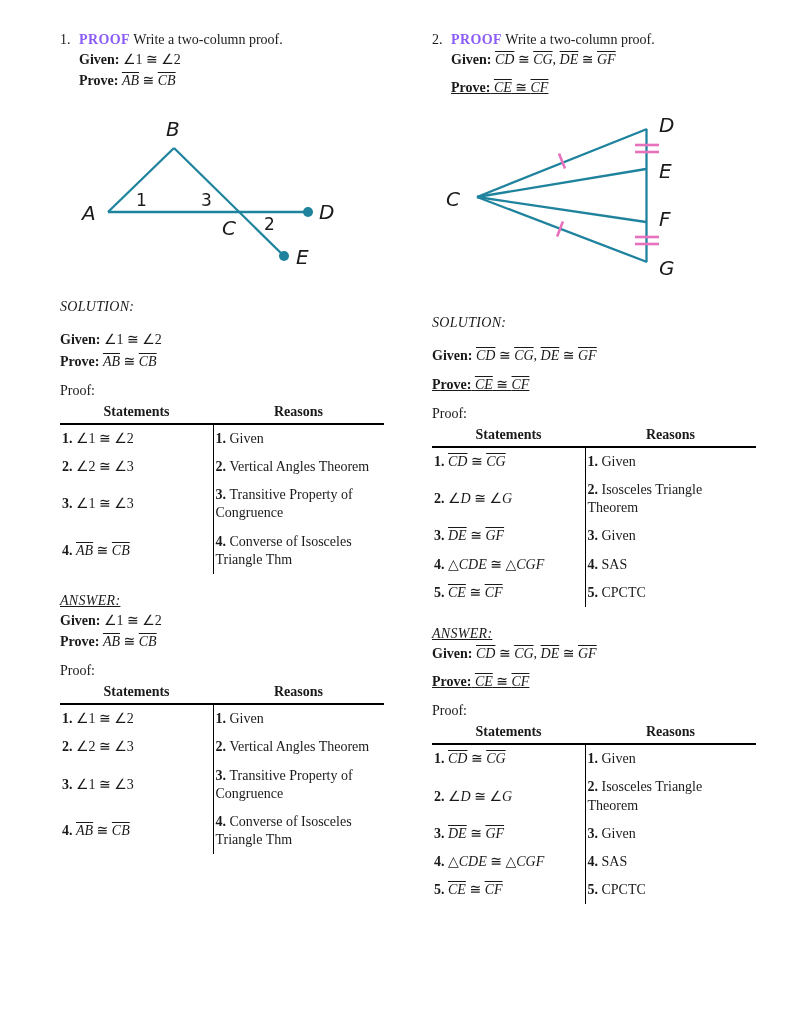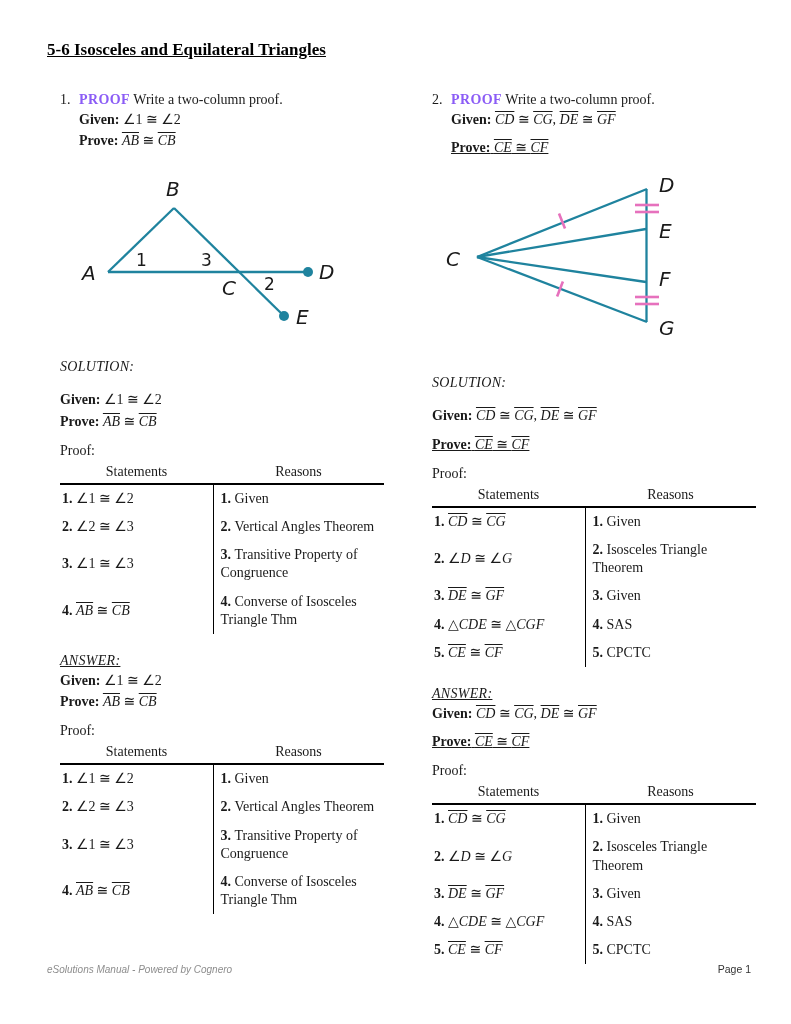--- a/index.html
+++ b/index.html
@@ -58,34 +58,34 @@
 
   
   table.proof-table {
     border-collapse: collapse;
     table-layout: fixed;
     width: 324px;
     margin-top: 4px;
   }
   table.proof-table th {
     border-bottom: 2px solid #000;
-    font-weight: normal;
+    font-weight: bold;
     text-align: center;
     padding: 1px 0 3px 0;
     font-size: 14px;
   }
   table.proof-table col.c-stmt { width: 153px; }
   table.proof-table col.c-reason { width: 171px; }
   table.proof-table td {
     vertical-align: middle;
     padding: 5px 2px 5px 0;
     line-height: 1.3;
   }
   table.proof-table td.stmt { border-right: 1.6px solid #000; padding-left: 2px; }
-  table.proof-table td.reason { padding-left: 7px; padding-right: 4px; margin-top: 8px; }
+  table.proof-table td.reason { padding-left: 2px; padding-right: 4px; margin-top: 8px; }
 
   
   .footer {
     position: absolute;
     left: 47px; right: 40px; top: 963px;
     display: flex; justify-content: space-between; align-items: baseline;
   }
   .footer-left {
     font-family: "Liberation Sans", sans-serif;
     font-style: italic;
@@ -96,21 +96,20 @@
     font-family: "Liberation Sans", sans-serif;
     font-size: 10.5px;
     color: #333;
   }
 </style>
 </head>
 <body>
 
 <div class="page">
 
-  <h1 class="title"><span>5-6 Isosceles and Equilateral Triangles</span></h1>
 
   <div class="columns">
 
     <div class="col">
 
       <div class="prob-head">
         <div class="prob-num">1.</div>
         <div class="head-body">
           <div>
             <span class="proof-tag">PROOF</span>
@@ -358,18 +357,14 @@
           </tr>
           <tr>
             <td class="stmt math"><span class="b">5. </span><span class="i ov">CE</span><span> ≅ </span><span class="i ov">CF</span></td>
             <td class="reason"><span class="b">5. </span><span>CPCTC</span></td>
           </tr>
         </tbody>
       </table>
     </div>
   </div>
 
-  <div class="footer">
-    <span class="footer-left">eSolutions Manual - Powered by Cognero</span>
-    <span class="footer-right">Page 1</span>
-  </div>
 
 </div>
 
 </body></html>

